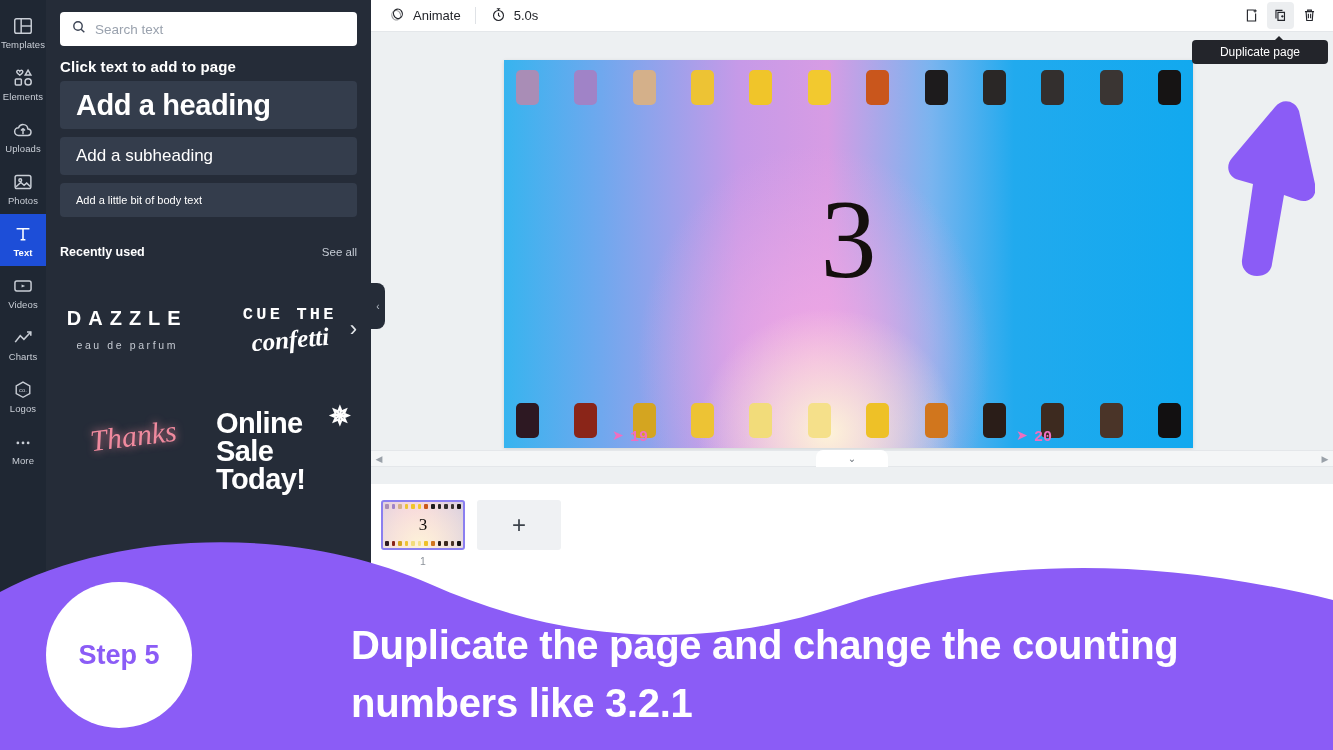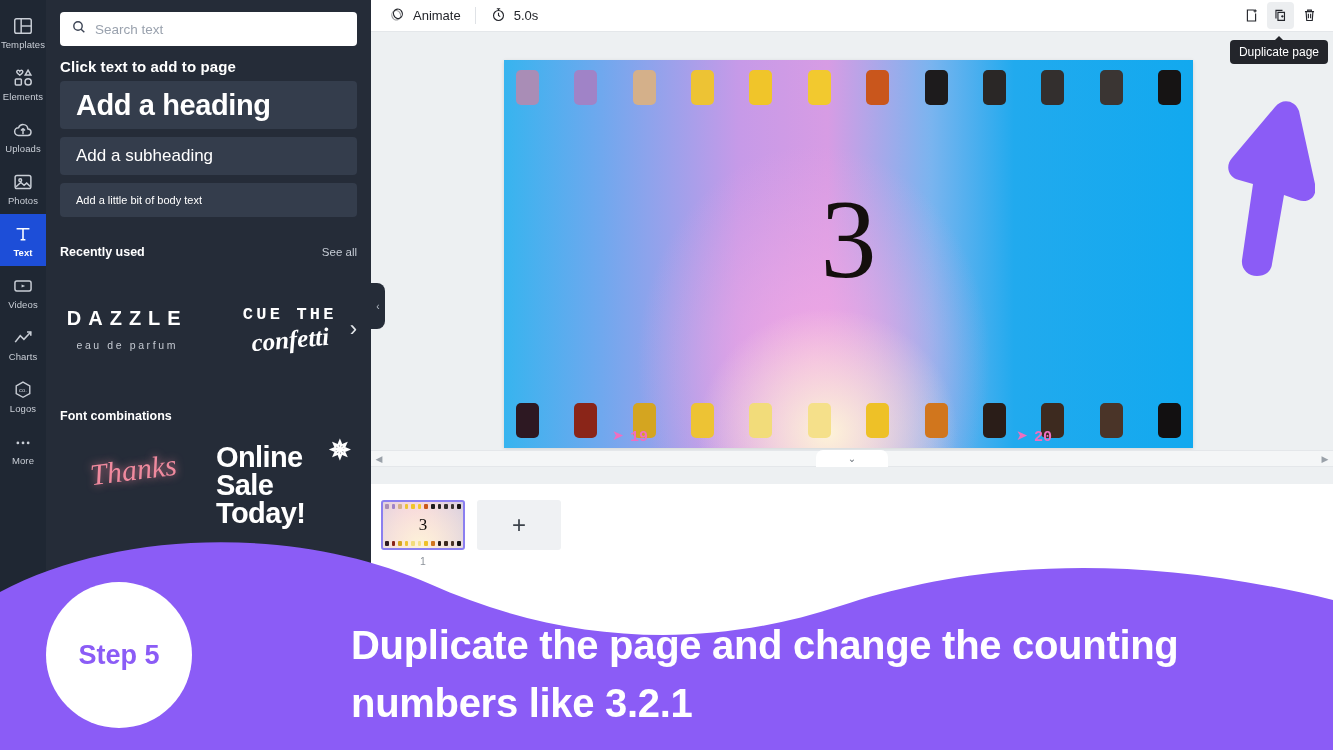--- a/index.html
+++ b/index.html
@@ -143,21 +143,21 @@
   .tb-right { margin-left: auto; display: flex; align-items: center; gap: 2px; }
   .tb-icon {
     width: 27px; height: 27px; border-radius: 4px; cursor: pointer;
     display: flex; align-items: center; justify-content: center; color: #23252b;
   }
   .tb-icon.hover { background: #eceef0; }
 
   .tooltip {
     position: absolute; right: 5px; top: 40px;
     background: #23252b; color: #fff; font-size: 12px;
-    padding: 5px 9px; border-radius: 4px; white-space: nowrap; z-index: 9;
+    padding: 5px 28px; border-radius: 4px; white-space: nowrap; z-index: 9;
   }
   .tooltip::before {
     content: ""; position: absolute; top: -4px; right: 44px;
     border-left: 5px solid transparent; border-right: 5px solid transparent;
     border-bottom: 5px solid #23252b;
   }
 
   
   .stage { position: absolute; left: 0; top: 32px; right: 0; bottom: 283px; overflow: hidden; }
   .canvas {
@@ -392,23 +392,20 @@
         <div class="dazzle-1">DAZZLE</div>
         <div class="dazzle-2">eau de parfum</div>
       </div>
       <div class="rec-card">
         <div class="cue-1">CUE THE</div>
         <div class="cue-2">confetti</div>
       </div>
       <div class="rec-next">›</div>
     </div>
 
-    <div class="row-head">
-      <span class="t">Font combinations</span>
-    </div>
 
     <div class="combos">
       <div class="combo-card thanks">Thanks</div>
       <div class="combo-card online">
         <span class="spark">✵</span>
         Online<br>Sale<br>Today!
       </div>
     </div>
 
   </div>

